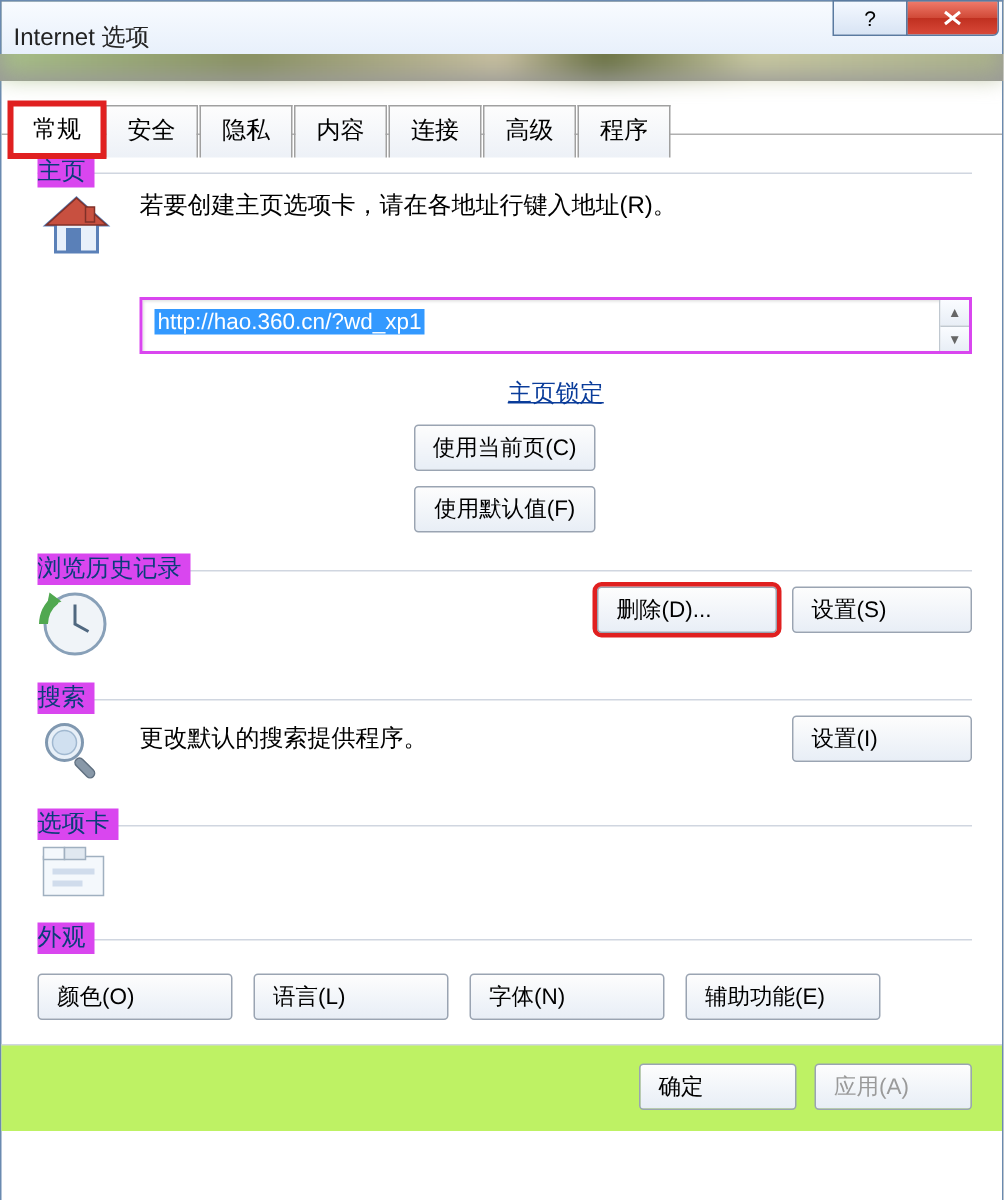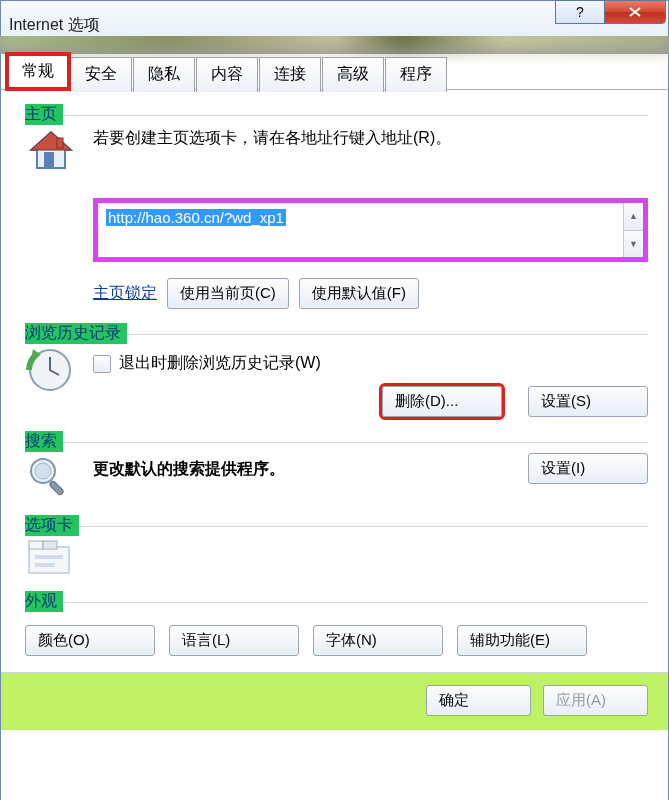--- a/index.html
+++ b/index.html
@@ -67,59 +67,59 @@
   border-bottom: 1px solid #b0b0b0;
   position: relative;
 }
 .tab {
   border: 1px solid #a0a0a0;
   border-bottom: none;
   background: linear-gradient(#fdfdfd,#edf1f7);
   padding: 6px 14px;
   margin-right: 1px;
   position: relative;
-  top: 3px;
+  top: 16px;
   font-size: 16px;
 }
 .tab.active {
   background: #fff;
   border-bottom: 1px solid #fff;
-  top: 0;
+  top: 15px;
 }
 .tab.highlighted {
   outline: 4px solid #e02020;
   outline-offset: -2px;
   z-index: 2;
 }
 .content {
   padding: 14px 20px 10px 24px;
 }
 .group { margin-bottom: 14px; }
 .group-label {
   font-size: 16px;
   color: #0a3c7a;
   display: inline-block;
-  background: #22c55e;
+  background: #d946ef;
   padding-right: 6px;
 }
 .group-hr {
   border: none;
   border-top: 1px solid #d0d6e0;
   margin-top: -10px;
   margin-bottom: 10px;
 }
 .group-row { display: flex; align-items: flex-start; }
 .icon-col { width: 68px; flex-shrink: 0; }
 .text-col { flex: 1; }
 .home-icon svg, .clock-icon svg, .search-icon svg, .tabs-icon svg { display: block; }
 .desc { font-size: 16px; line-height: 1.5; margin-bottom: 10px; }
 .urlbox {
   display: flex;
-  border: 5px solid #d946ef;
-  height: 64px;
+  border: 2px solid #d946ef;
+  height: 38px;
   width: 100%;
   box-shadow: inset 1px 1px 2px rgba(0,0,0,.12);
   margin-top: 48px;
 }
 .urlbox-text {
   flex: 1;
   padding: 6px 8px;
   font-family: Tahoma, sans-serif;
 }
 .url-sel {
@@ -163,22 +163,21 @@
   padding: 5px 12px;
   font-size: 15px;
   font-family: inherit;
   min-width: 120px;
   text-align: left;
   cursor: default;
 }
 .btn-row {
   display: flex;
   justify-content: flex-end;
-  gap: 26px;
-  margin-top: 12px;
+  gap: 10px;
 }
 .btn-highlighted {
   outline: 3px solid #e02020;
   outline-offset: 0;
 }
 .checkbox-row {
   display: flex;
   align-items: center;
   gap: 8px;
   margin-top: 8px;
@@ -257,21 +256,21 @@
           <div class="desc">若要创建主页选项卡，请在各地址行键入地址(R)。</div>
           <div class="urlbox">
             <div class="urlbox-text"><span class="url-sel">http://hao.360.cn/?wd_xp1</span></div>
             <div class="spinner">
               <div>▲</div>
               <div>▼</div>
             </div>
           </div>
         </div>
       </div>
-      <div class="link-row" style="padding-left:0;">
+      <div class="link-row" style="padding-left:0;flex-direction:column;">
         <a class="link" style="margin-left:68px;">主页锁定</a>
         <button class="btn">使用当前页(C)</button>
         <button class="btn">使用默认值(F)</button>
       </div>
     </div>
 
     <div class="group">
       <span class="group-label">浏览历史记录</span>
       <hr class="group-hr">
       <div class="group-row">
@@ -279,24 +278,20 @@
           <span class="clock-icon">
             <svg width="50" height="50" viewBox="0 0 50 50">
               <circle cx="25" cy="25" r="20" fill="#f0f4f8" stroke="#88a0b8" stroke-width="2"></circle>
               <path d="M25 12 L25 25 L34 30" stroke="#506880" stroke-width="2" fill="none"></path>
               <path d="M4 25 A21 21 0 0 1 12 9" stroke="#50a850" stroke-width="6" fill="none"></path>
               <polygon points="8,4 16,10 6,14" fill="#50a850"></polygon>
             </svg>
           </span>
         </div>
         <div class="text-col">
-          <div class="checkbox-row">
-            <div class="checkbox"></div>
-            <span>退出时删除浏览历史记录(W)</span>
-          </div>
           <div class="btn-row">
             <button class="btn btn-highlighted">删除(D)...</button>
             <button class="btn">设置(S)</button>
           </div>
         </div>
       </div>
     </div>
 
     <div class="group">
       <span class="group-label">搜索</span>
@@ -305,21 +300,21 @@
         <div class="icon-col">
           <span class="search-icon">
             <svg width="48" height="48" viewBox="0 0 48 48">
               <circle cx="18" cy="18" r="12" fill="#e8f0f8" stroke="#8098b0" stroke-width="2"></circle>
               <circle cx="18" cy="18" r="8" fill="#d0e0f0" stroke="#a0b8d0"></circle>
               <rect x="26" y="28" width="16" height="6" rx="3" transform="rotate(45 28 30)" fill="#8898a8" stroke="#607080"></rect>
             </svg>
           </span>
         </div>
         <div class="text-col" style="display:flex;align-items:center;justify-content:space-between;">
-          <div class="desc" style="margin-bottom:0;font-weight:bold;">更改默认的搜索提供程序。</div>
+          <div class="desc" style="margin-bottom:0;">更改默认的搜索提供程序。</div>
           <button class="btn">设置(I)</button>
         </div>
       </div>
     </div>
 
     <div class="group">
       <span class="group-label">选项卡</span>
       <hr class="group-hr">
       <div class="group-row">
         <div class="icon-col">

